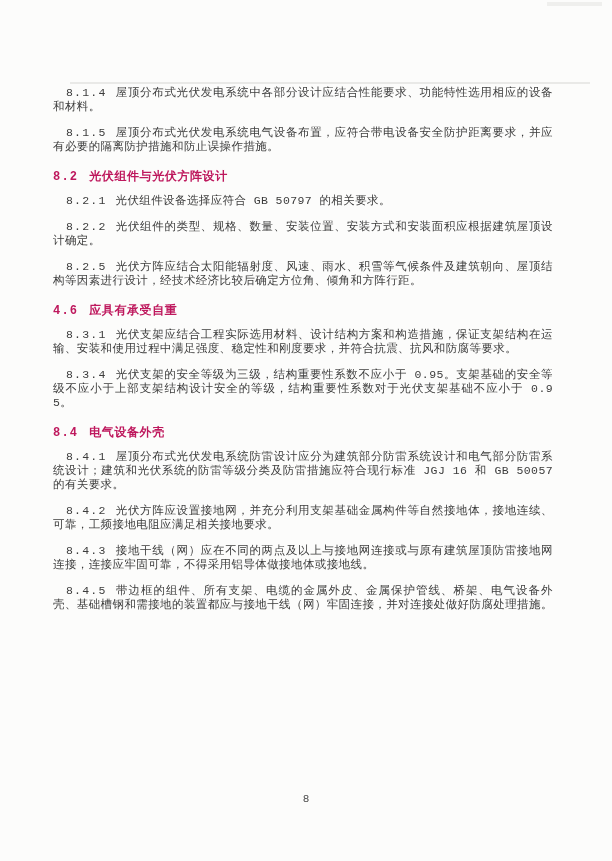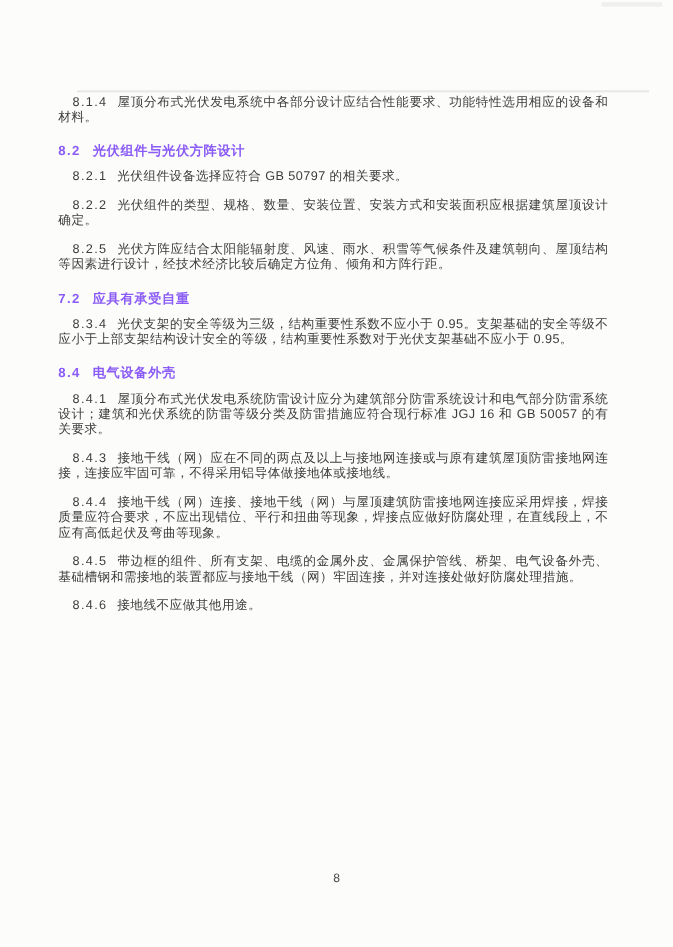--- a/index.html
+++ b/index.html
@@ -6,21 +6,21 @@
     margin: 0;
     padding: 0;
     background: #ffffff;
   }
   .page {
     position: relative;
     width: 612px;
     height: 861px;
     background: #fcfcfb;
     overflow: hidden;
-    font-family: Liberation Sans, sans-serif;
+    font-family: Liberation Mono, monospace;
     color: #3c3c3c;
   }
   .content {
     position: absolute;
     left: 53px;
     top: 86px;
     width: 500px;
   }
   .content p {
     margin: 0 0 12px 0;
@@ -29,21 +29,21 @@
     text-align: justify;
     letter-spacing: 0.4px;
     word-break: break-all;
   }
   p.clause {
     text-indent: 13px;
   }
   p.heading {
     font-weight: bold;
     font-size: 12px;
-    color: #8b5cf6;
+    color: #be185d;
     letter-spacing: 0.6px;
     margin-top: 16px;
     margin-bottom: 10px;
     text-indent: 0;
   }
   .num {
     letter-spacing: 1.2px;
     margin-right: 9px;
     white-space: nowrap;
   }
@@ -80,28 +80,29 @@
 </style>
 </head>
 <body>
 
 <div class="page">
   <div class="scan-smudge"></div>
   <div class="scan-streak"></div>
 
   <div class="content">
       <p class="clause"><span class="num">8.1.4</span><span class="txt">屋顶分布式光伏发电系统中各部分设计应结合性能要求、功能特性选用相应的设备和材料。</span></p>
+      <p class="clause"><span class="num">8.1.5</span><span class="txt">屋顶分布式光伏发电系统电气设备布置，应符合带电设备安全防护距离要求，并应有必要的隔离防护措施和防止误操作措施。</span></p>
       <p class="heading"><span class="num">8.2</span><span class="txt">光伏组件与光伏方阵设计</span></p>
       <p class="clause"><span class="num">8.2.1</span><span class="txt">光伏组件设备选择应符合 GB 50797 的相关要求。</span></p>
       <p class="clause"><span class="num">8.2.2</span><span class="txt">光伏组件的类型、规格、数量、安装位置、安装方式和安装面积应根据建筑屋顶设计确定。</span></p>
       <p class="clause"><span class="num">8.2.5</span><span class="txt">光伏方阵应结合太阳能辐射度、风速、雨水、积雪等气候条件及建筑朝向、屋顶结构等因素进行设计，经技术经济比较后确定方位角、倾角和方阵行距。</span></p>
-      <p class="heading"><span class="num">7.2</span><span class="txt">应具有承受自重</span></p>
+      <p class="heading"><span class="num">4.6</span><span class="txt">应具有承受自重</span></p>
+      <p class="clause"><span class="num">8.3.1</span><span class="txt">光伏支架应结合工程实际选用材料、设计结构方案和构造措施，保证支架结构在运输、安装和使用过程中满足强度、稳定性和刚度要求，并符合抗震、抗风和防腐等要求。</span></p>
       <p class="clause"><span class="num">8.3.4</span><span class="txt">光伏支架的安全等级为三级，结构重要性系数不应小于 0.95。支架基础的安全等级不应小于上部支架结构设计安全的等级，结构重要性系数对于光伏支架基础不应小于 0.95。</span></p>
       <p class="heading"><span class="num">8.4</span><span class="txt">电气设备外壳</span></p>
       <p class="clause"><span class="num">8.4.1</span><span class="txt">屋顶分布式光伏发电系统防雷设计应分为建筑部分防雷系统设计和电气部分防雷系统设计；建筑和光伏系统的防雷等级分类及防雷措施应符合现行标准 JGJ 16 和 GB 50057 的有关要求。</span></p>
+      <p class="clause"><span class="num">8.4.2</span><span class="txt">光伏方阵应设置接地网，并充分利用支架基础金属构件等自然接地体，接地连续、可靠，工频接地电阻应满足相关接地要求。</span></p>
       <p class="clause"><span class="num">8.4.3</span><span class="txt">接地干线（网）应在不同的两点及以上与接地网连接或与原有建筑屋顶防雷接地网连接，连接应牢固可靠，不得采用铝导体做接地体或接地线。</span></p>
-      <p class="clause"><span class="num">8.4.4</span><span class="txt">接地干线（网）连接、接地干线（网）与屋顶建筑防雷接地网连接应采用焊接，焊接质量应符合要求，不应出现错位、平行和扭曲等现象，焊接点应做好防腐处理，在直线段上，不应有高低起伏及弯曲等现象。</span></p>
       <p class="clause"><span class="num">8.4.5</span><span class="txt">带边框的组件、所有支架、电缆的金属外皮、金属保护管线、桥架、电气设备外壳、基础槽钢和需接地的装置都应与接地干线（网）牢固连接，并对连接处做好防腐处理措施。</span></p>
-      <p class="clause"><span class="num">8.4.6</span><span class="txt">接地线不应做其他用途。</span></p>
     </div>
 
   <div class="page-footer">8</div>
 </div>
 
 </body></html>

